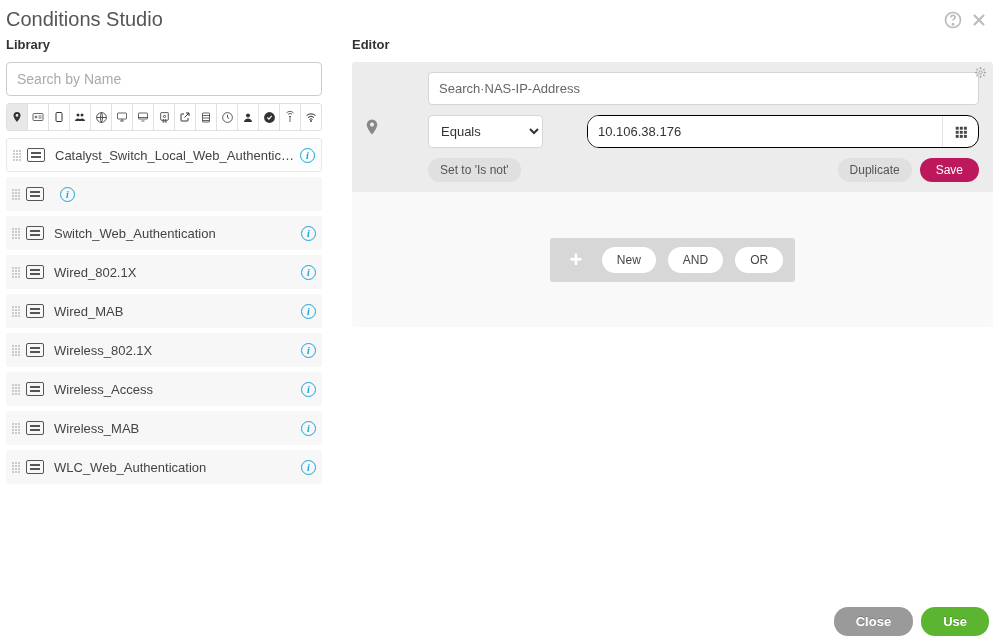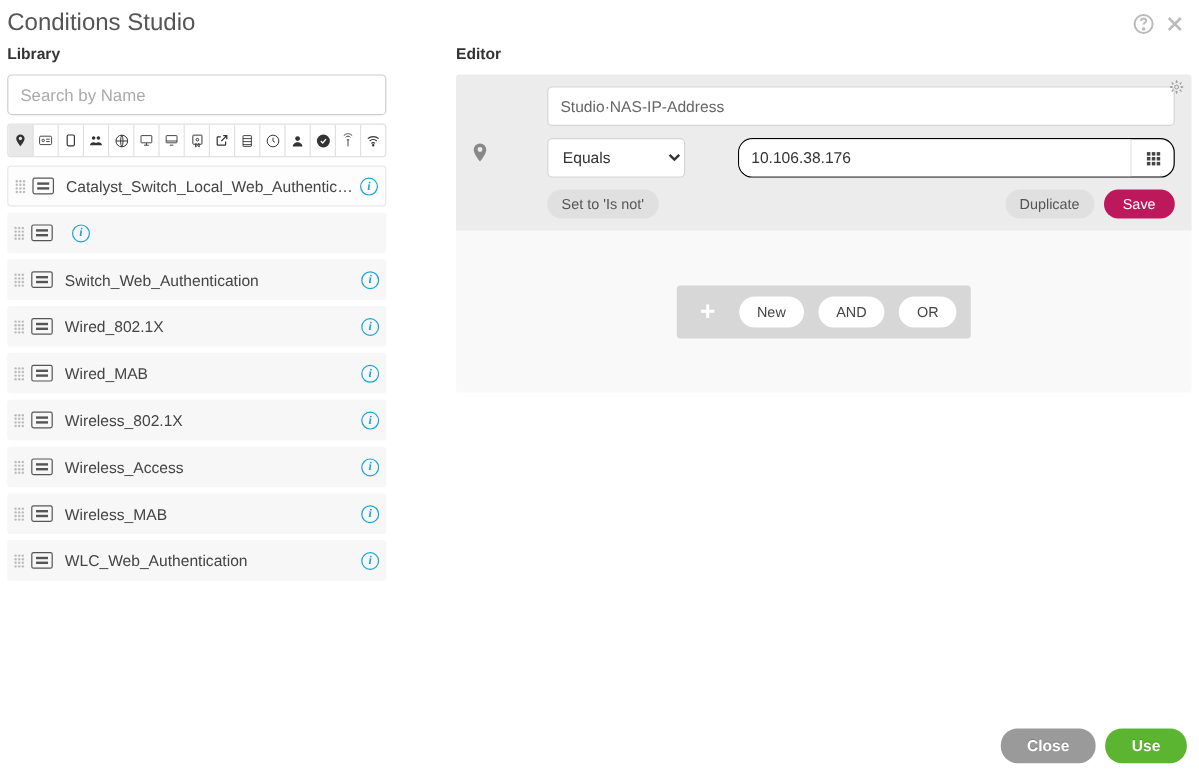--- a/index.html
+++ b/index.html
@@ -146,21 +146,20 @@
       display: flex;
       align-items: center;
       justify-content: center;
       cursor: pointer;
       margin-left: 6px;
     }
     .editor {
       flex: 1;
       display: flex;
       flex-direction: column;
-      margin-left: 28px;
     }
     .editor-top {
       background: #ececec;
       border-top-left-radius: 3px;
       border-top-right-radius: 3px;
       display: flex;
       position: relative;
     }
     .gear-corner {
       position: absolute;
@@ -615,21 +614,21 @@
           </svg>
       </span>
       <div class="editor-left-gutter">
         <span>
           <svg width="18" height="22" viewBox="0 0 24 24" fill="currentColor">
               <path d="M12 2a7 7 0 0 0-7 7c0 5 7 13 7 13s7-8 7-13a7 7 0 0 0-7-7zm0 9.5A2.5 2.5 0 1 1 12 6a2.5 2.5 0 0 1 0 5.5z"></path>
             </svg>
         </span>
       </div>
       <div class="editor-form">
-        <div class="attr-field">Studio·NAS-IP-Address</div>
+        <div class="attr-field">Search·NAS-IP-Address</div>
         <div class="row2">
           <select class="op-select">
             <option>Equals</option>
           </select>
           <div class="value-wrap">
             <input class="value-input" type="text" value="10.106.38.176" style="">
             <div class="grid-btn">
               <svg width="14" height="14" viewBox="0 0 24 24" fill="currentColor">
                   <rect x="3" y="3" width="5" height="5"></rect>
                   <rect x="10" y="3" width="5" height="5"></rect>

